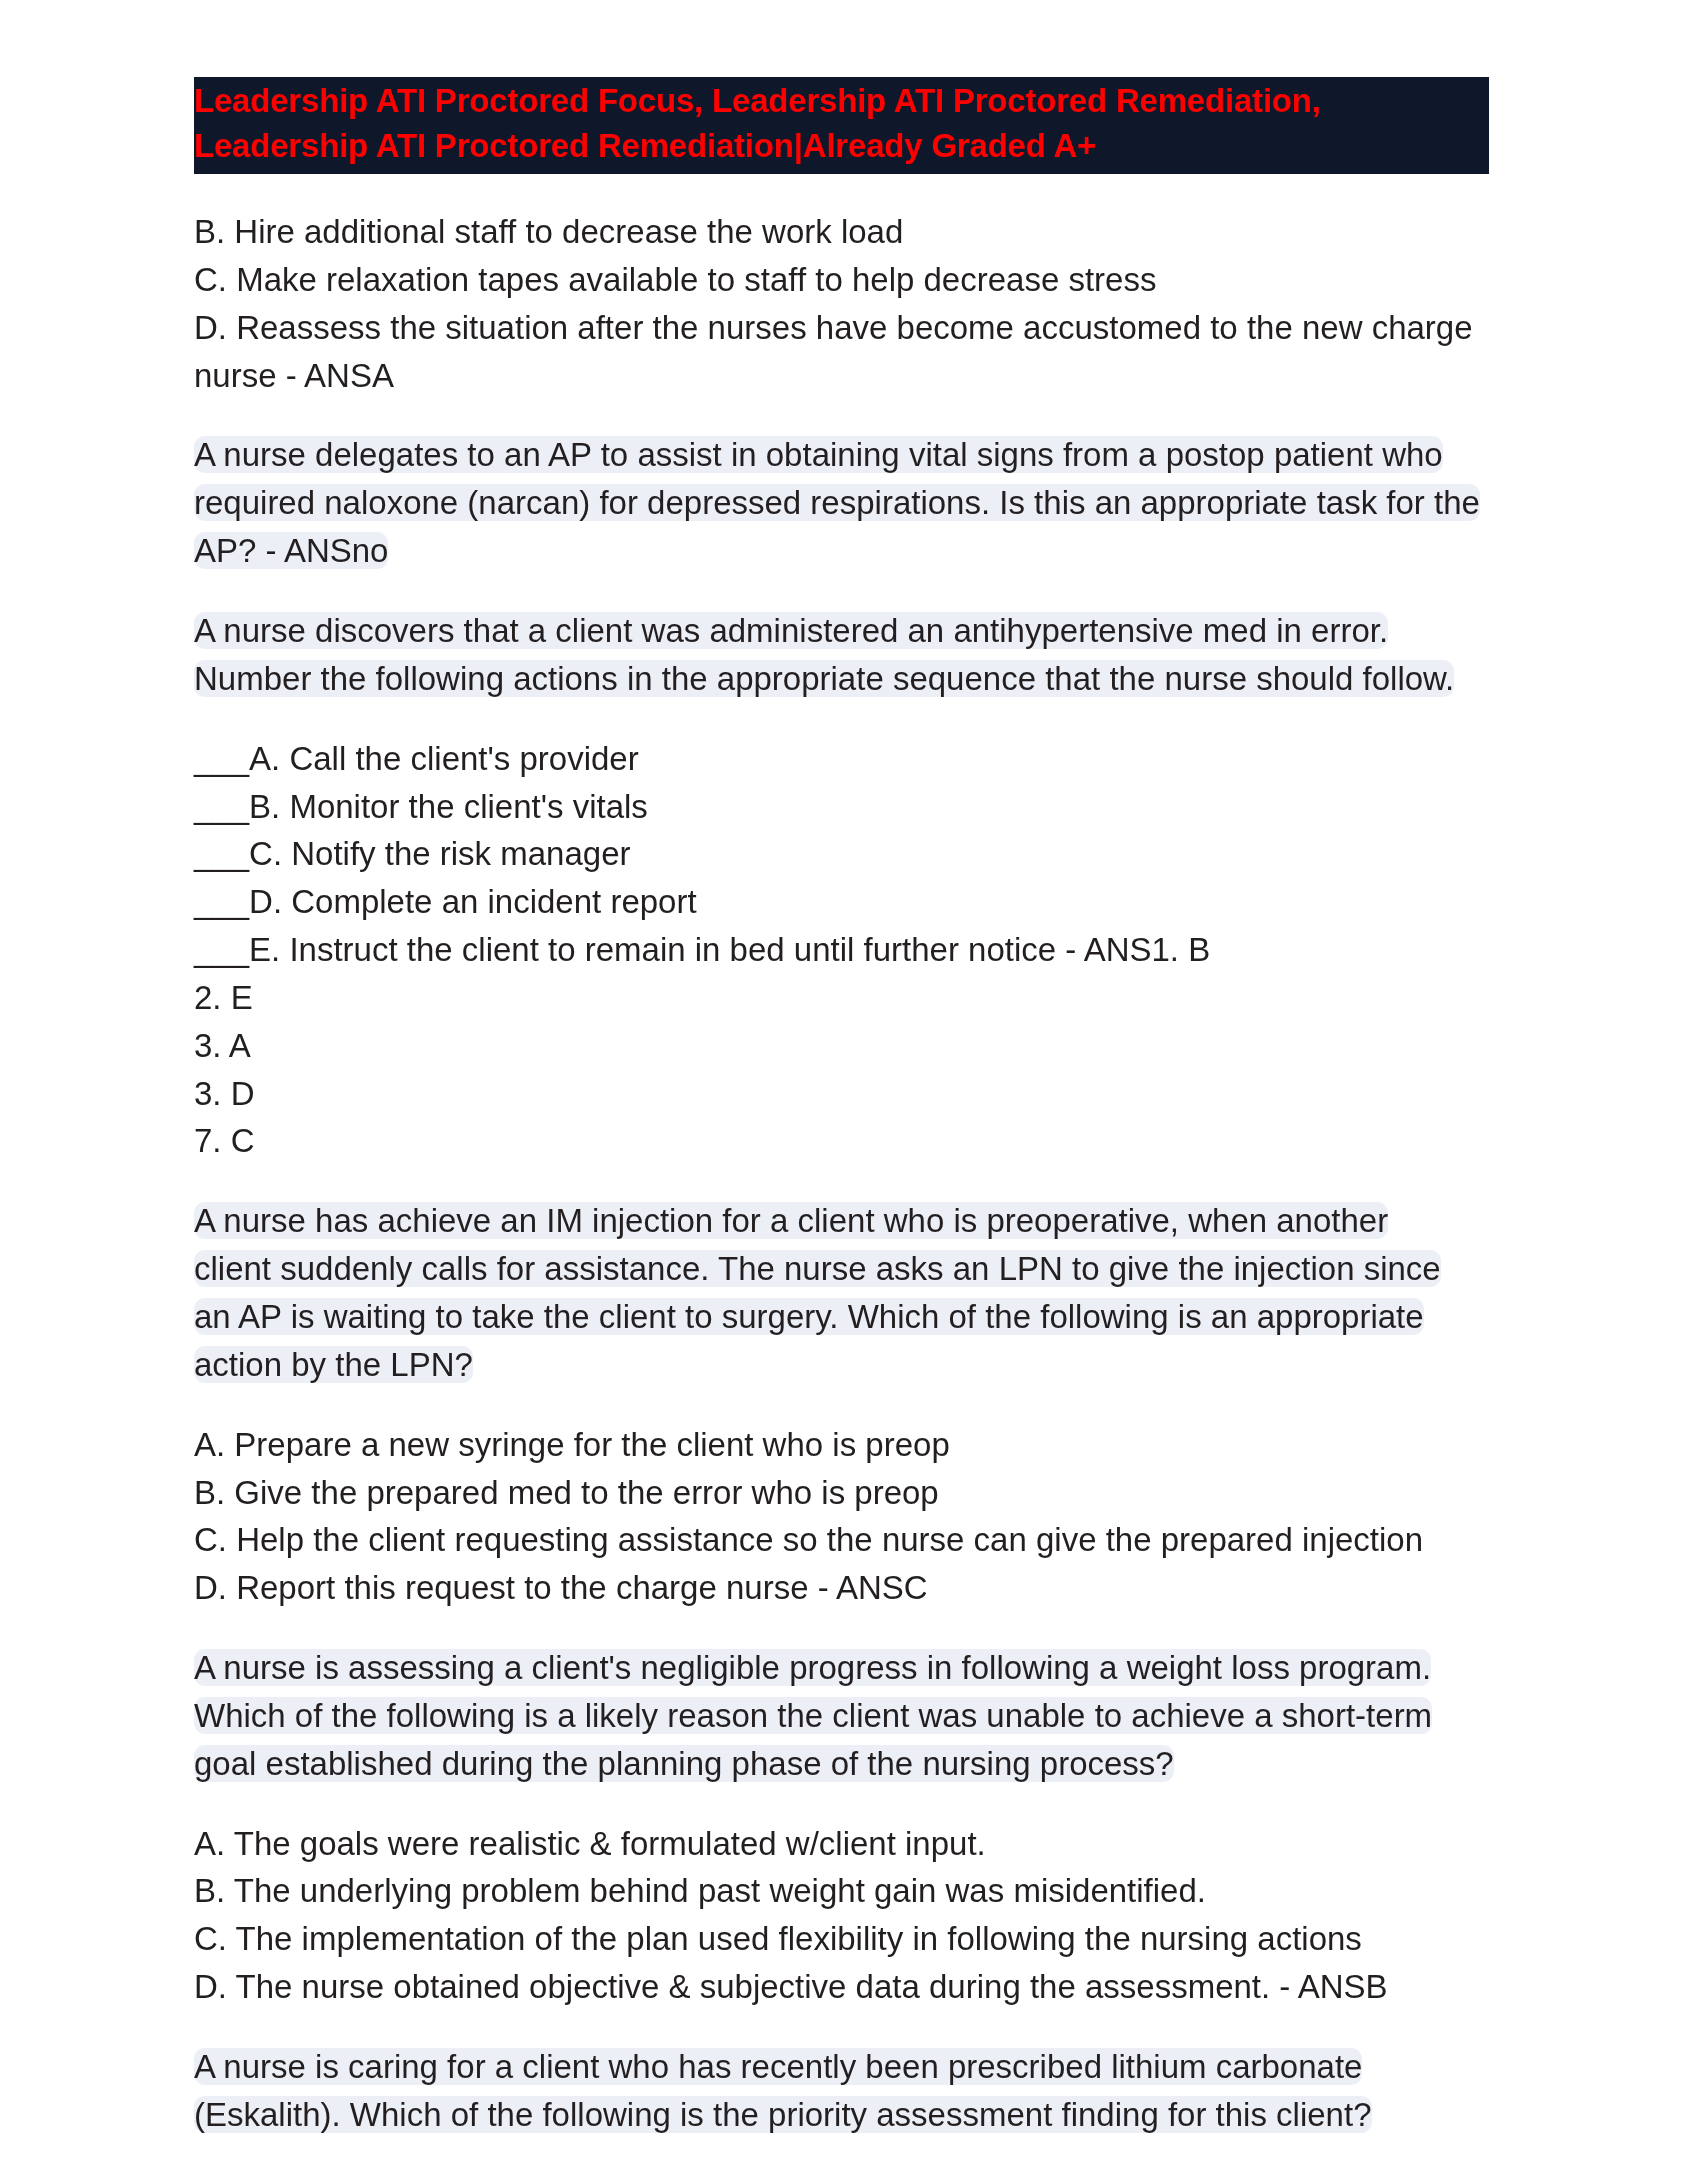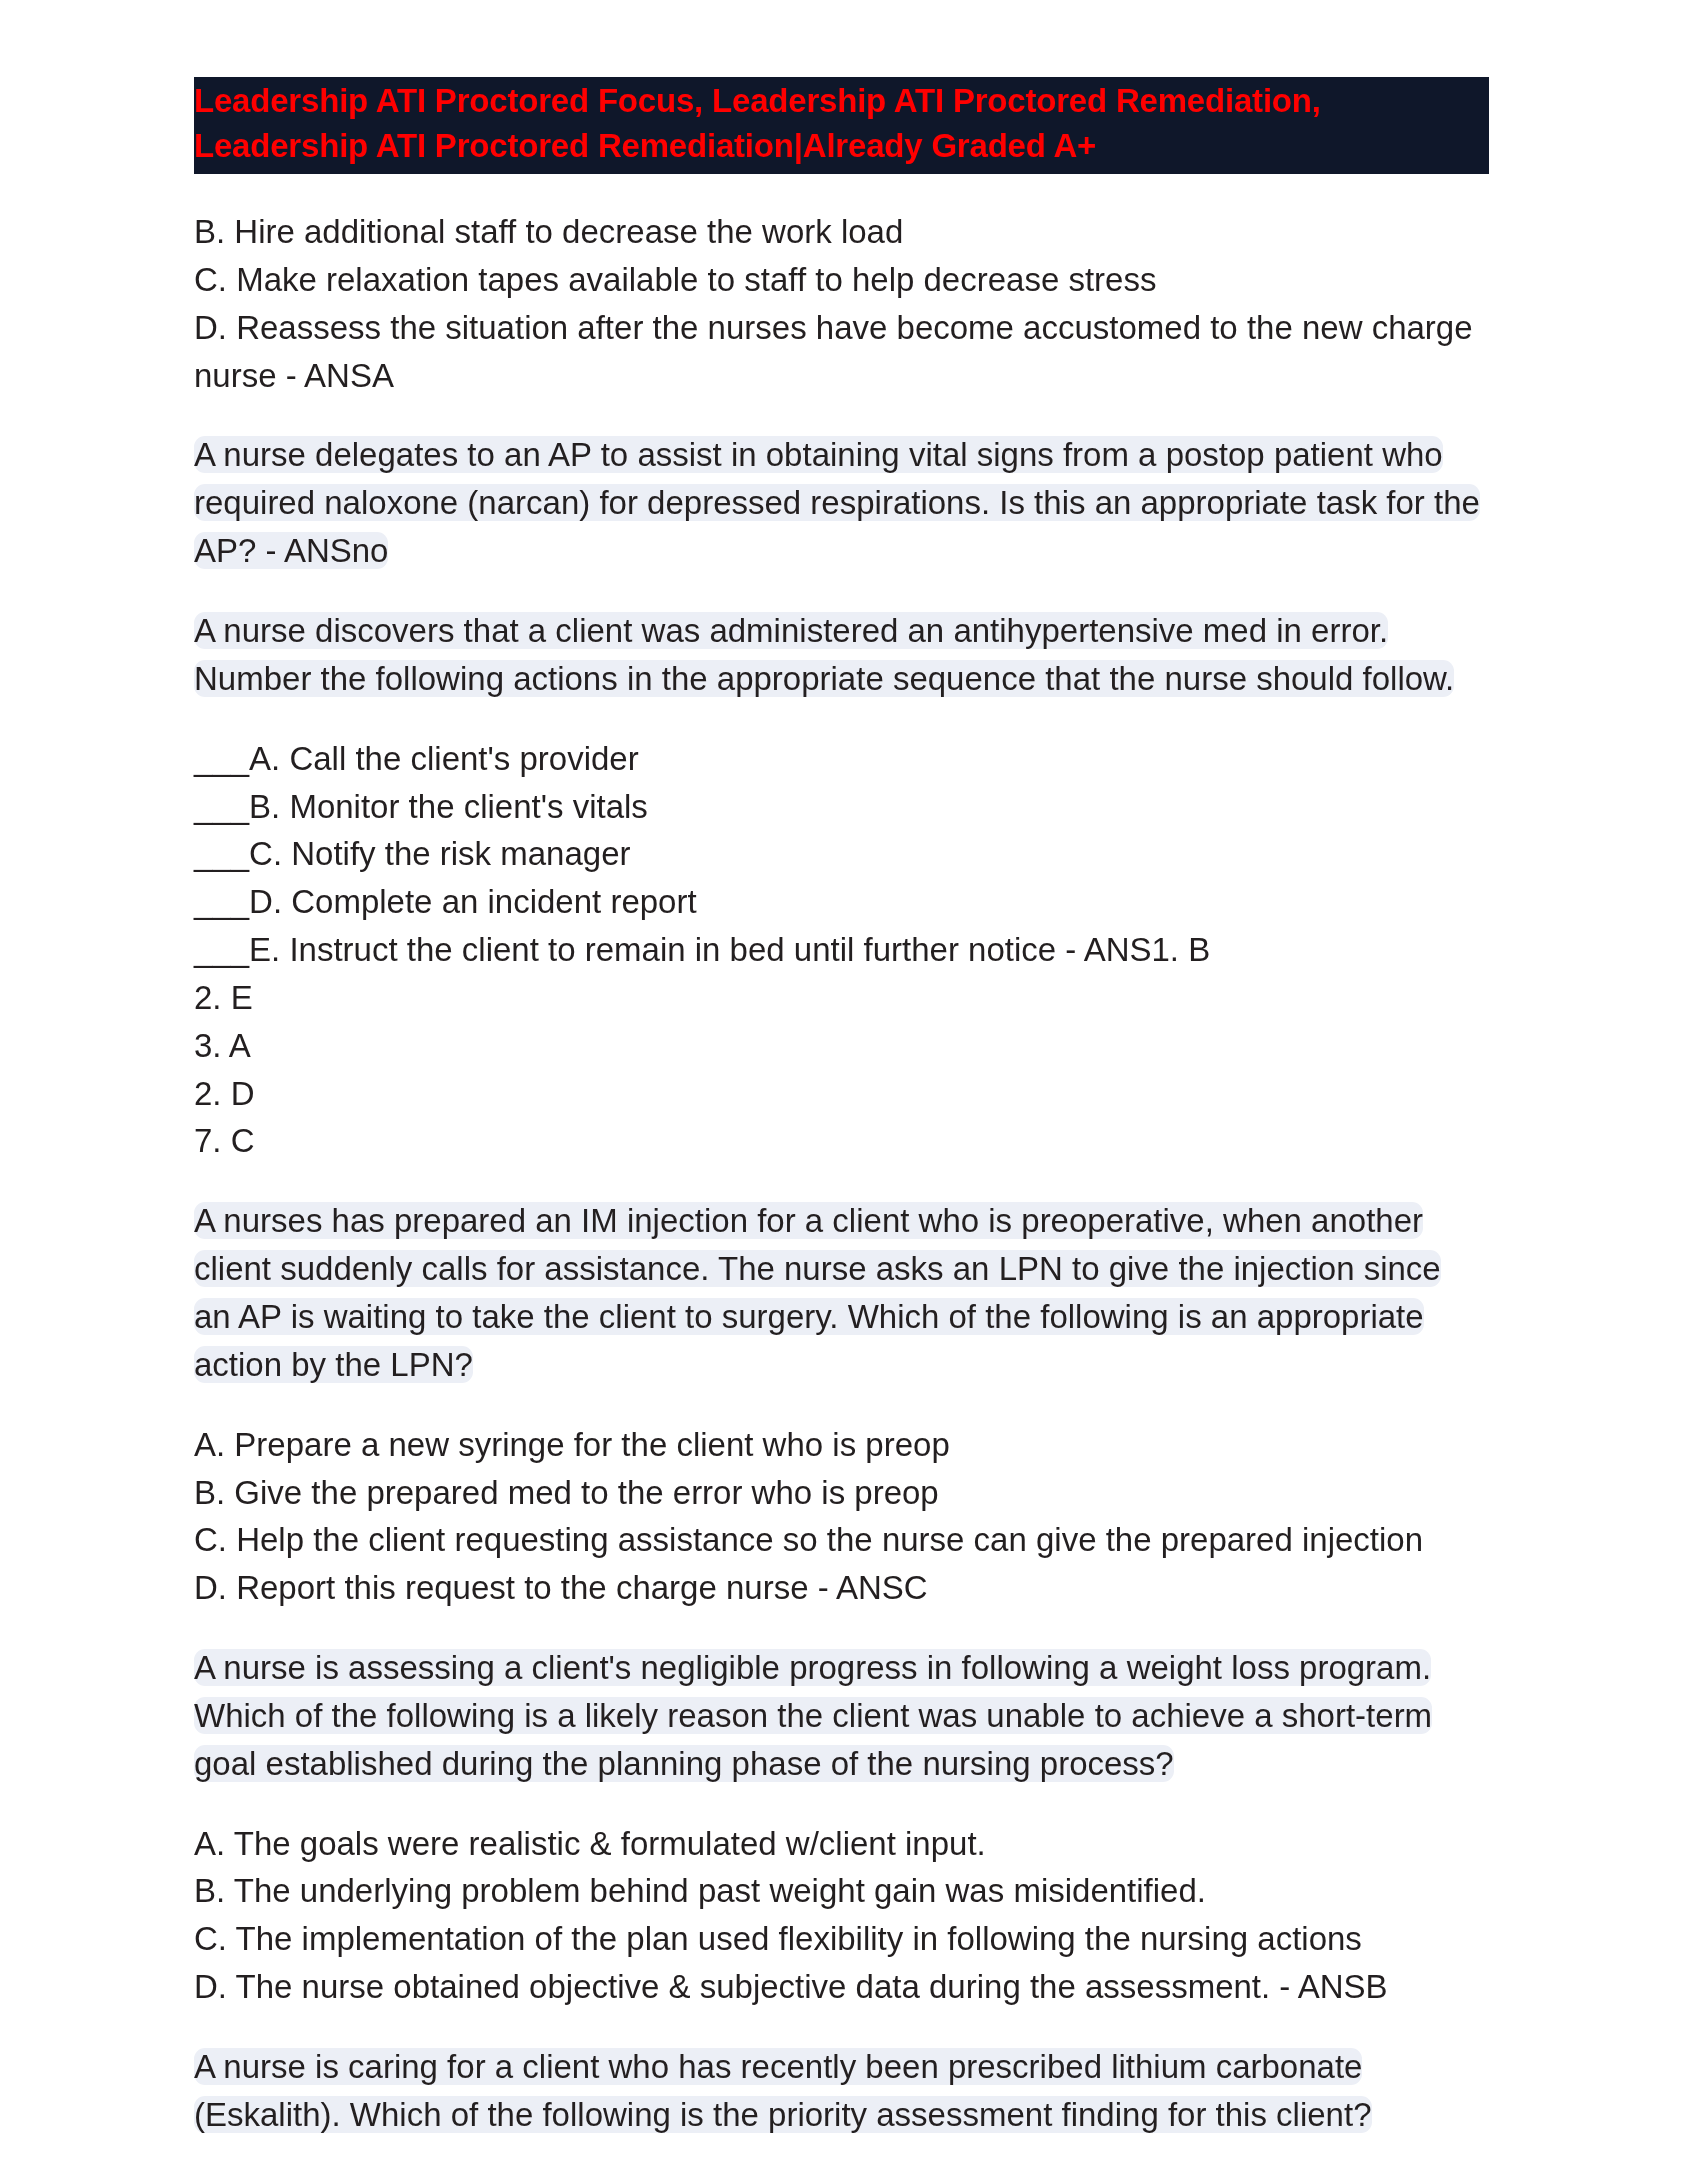--- a/index.html
+++ b/index.html
@@ -73,25 +73,25 @@
         <span class="line"><span class="hl">Number the following actions in the appropriate sequence that the nurse should follow.</span></span>
       </p>
       <p class="block">
         <span class="line"><span class="plain">___A. Call the client's provider</span></span>
         <span class="line"><span class="plain">___B. Monitor the client's vitals</span></span>
         <span class="line"><span class="plain">___C. Notify the risk manager</span></span>
         <span class="line"><span class="plain">___D. Complete an incident report</span></span>
         <span class="line"><span class="plain">___E. Instruct the client to remain in bed until further notice - ANS1. B</span></span>
         <span class="line"><span class="plain">2. E</span></span>
         <span class="line"><span class="plain">3. A</span></span>
-        <span class="line"><span class="plain">2. D</span></span>
+        <span class="line"><span class="plain">3. D</span></span>
         <span class="line"><span class="plain">7. C</span></span>
       </p>
       <p class="block">
-        <span class="line"><span class="hl">A nurses has prepared an IM injection for a client who is preoperative, when another</span></span>
+        <span class="line"><span class="hl">A nurse has achieve an IM injection for a client who is preoperative, when another</span></span>
         <span class="line"><span class="hl">client suddenly calls for assistance. The nurse asks an LPN to give the injection since</span></span>
         <span class="line"><span class="hl">an AP is waiting to take the client to surgery. Which of the following is an appropriate</span></span>
         <span class="line"><span class="hl">action by the LPN?</span></span>
       </p>
       <p class="block">
         <span class="line"><span class="plain">A. Prepare a new syringe for the client who is preop</span></span>
         <span class="line"><span class="plain">B. Give the prepared med to the error who is preop</span></span>
         <span class="line"><span class="plain">C. Help the client requesting assistance so the nurse can give the prepared injection</span></span>
         <span class="line"><span class="plain">D. Report this request to the charge nurse - ANSC</span></span>
       </p>

